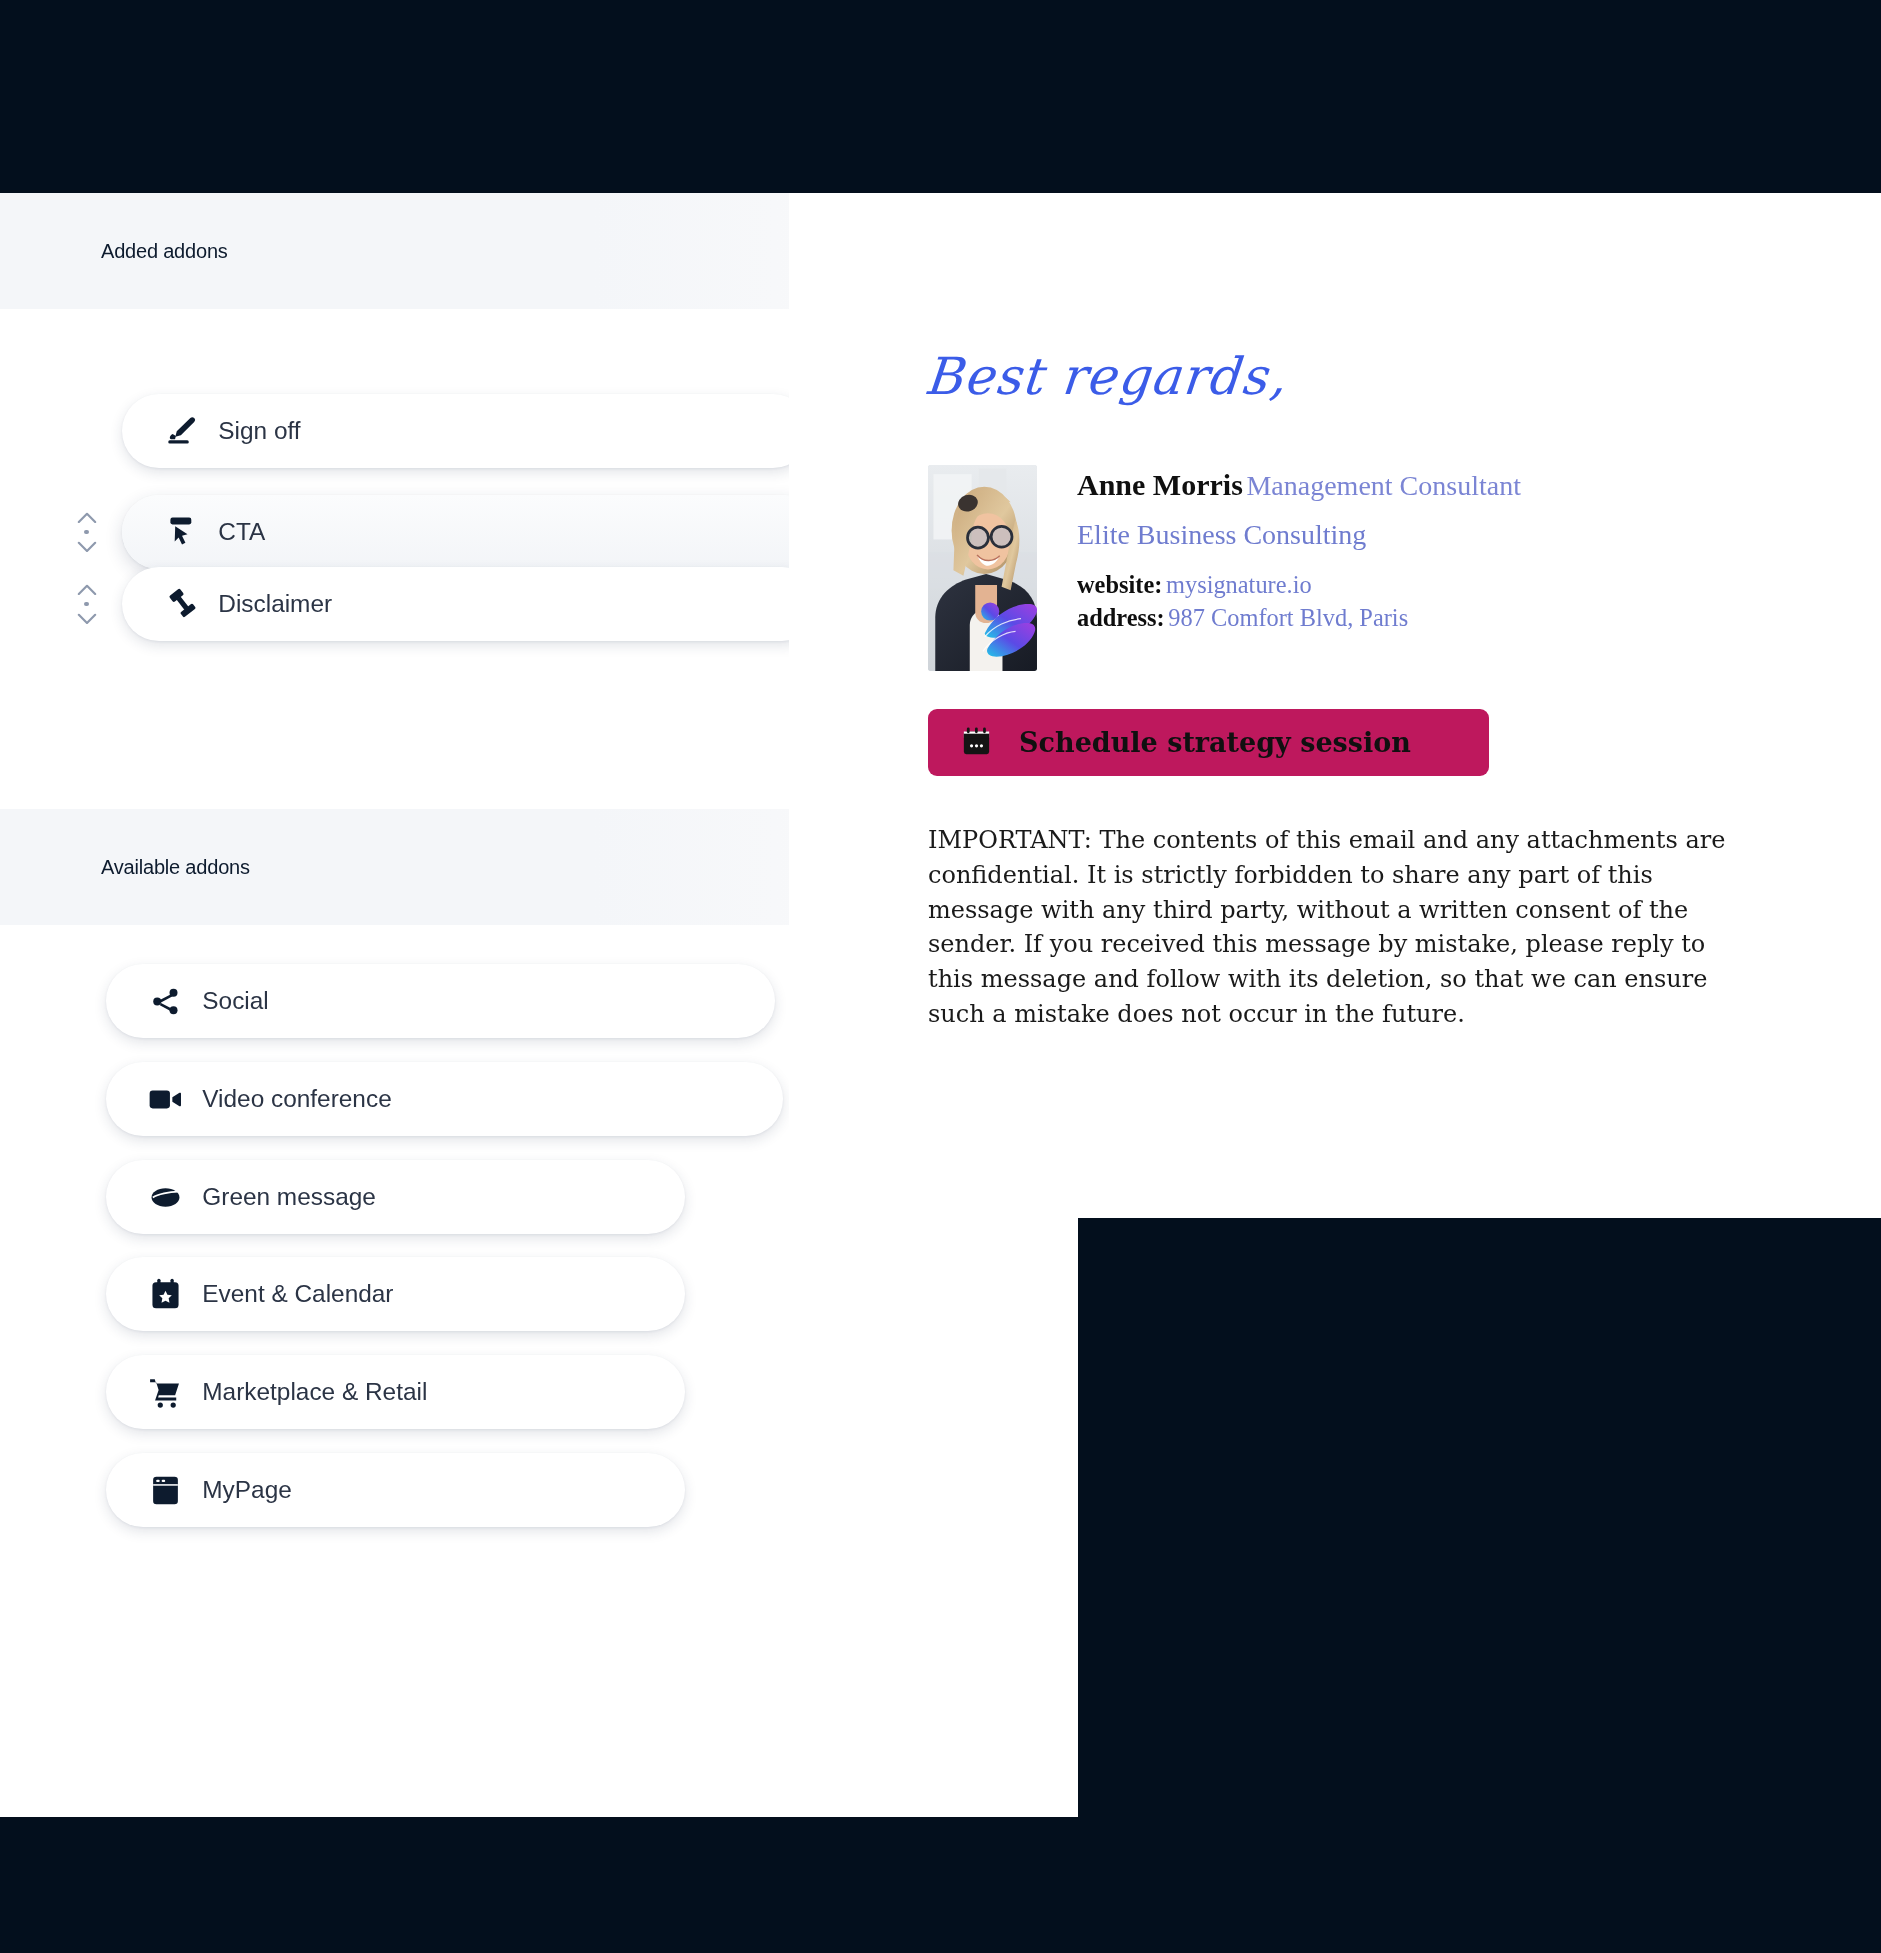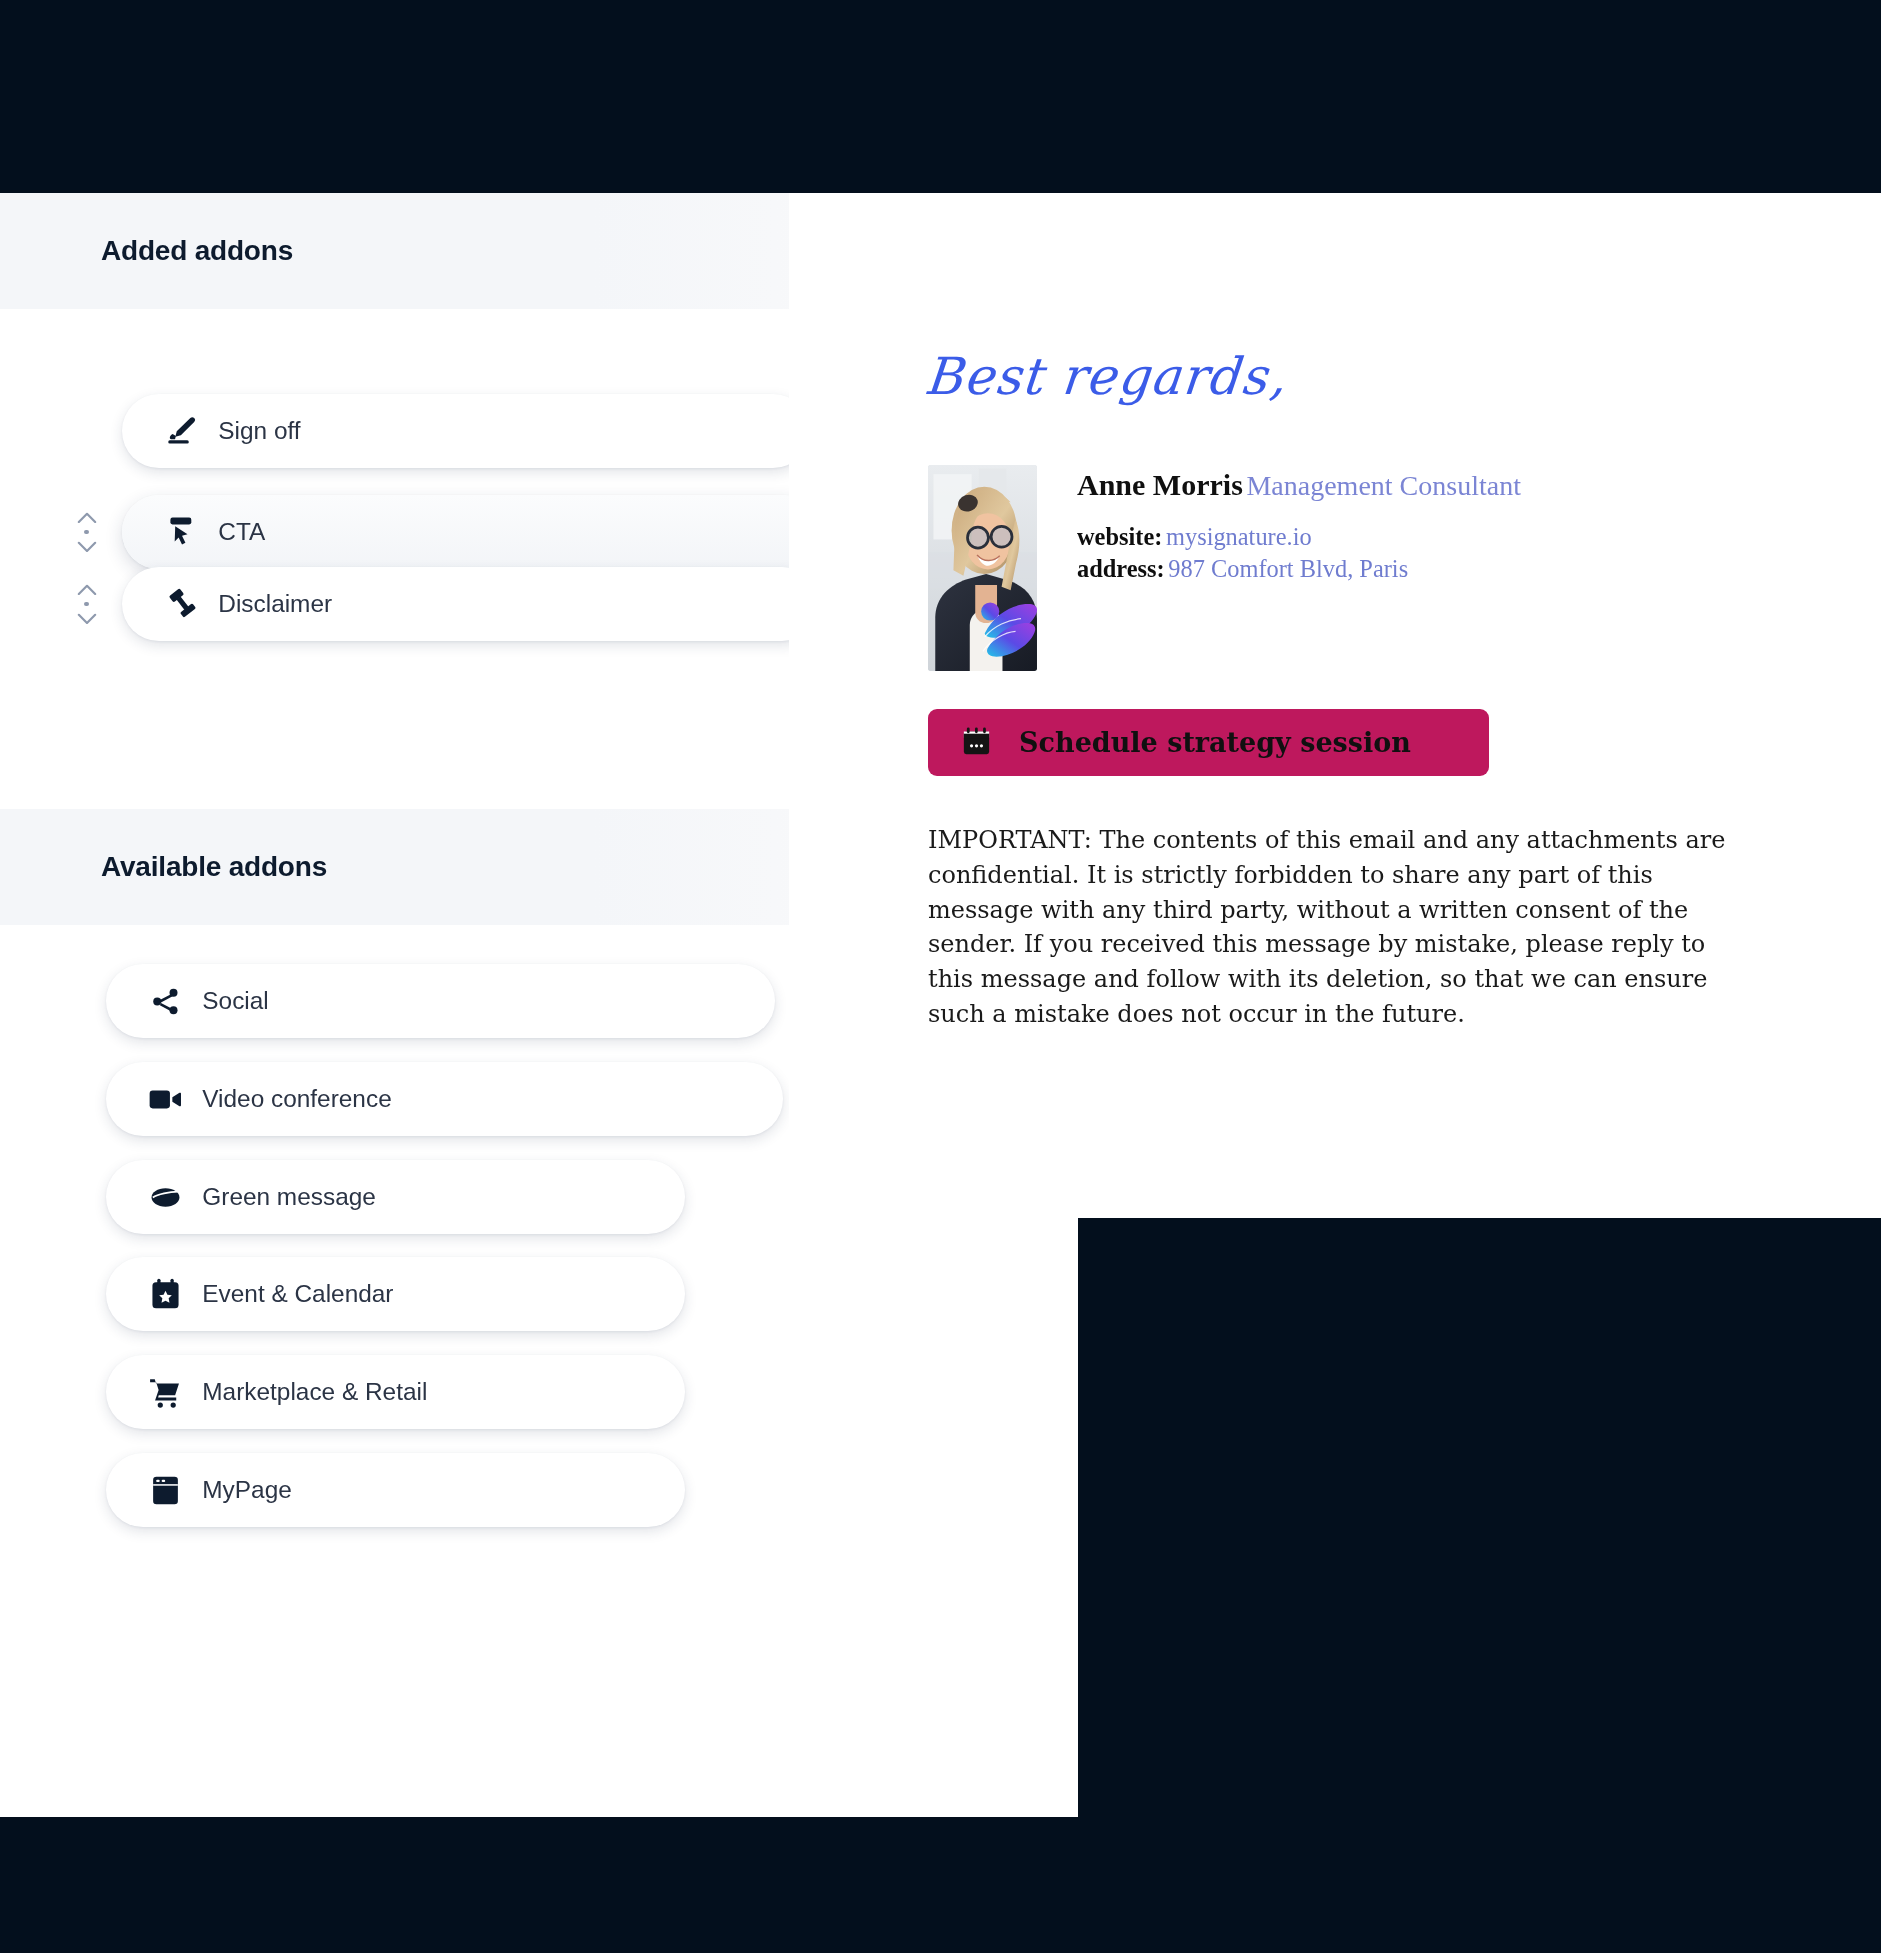--- a/index.html
+++ b/index.html
@@ -33,22 +33,22 @@
     position: absolute;
     left: 0;
     width: 1078px;
     height: 116px;
     background: linear-gradient(to right, #f4f6f9 0%, #f4f6f9 55%, #f7f8fa 72%, #ffffff 100%);
     display: flex;
     align-items: center;
   }
   .section-header-title {
     margin-left: 101px;
-    font-size: 28px;
-    font-weight: bold;
+    font-size: 20px;
+    font-weight: normal;
     color: #0d1b2e;
     letter-spacing: -0.2px;
   }
 
   #added-header   { top: 0px; }
   #available-header { top: 616px; }
 
   .addon-region { position: absolute; left: 0; width: 1078px; }
   #added-region     { top: 116px;  height: 500px; }
   #available-region { top: 688px;  height: 892px; }
@@ -433,20 +433,23 @@
             <path d="M12 60c9-13 24-21 36-22" stroke="#ffffff" stroke-width="1.4" fill="none" opacity="0.8"></path>
             <path d="M14 44c10-12 26-19 40-20" stroke="#ffffff" stroke-width="1.4" fill="none" opacity="0.8"></path>
           </svg>
         </div>
 
         <div id="sig-text">
           <div class="sig-line">
             <span class="sig-name">Anne Morris</span>
             <span class="sig-title">Management Consultant</span>
           </div>
+          <div class="sig-line" style="margin-top:11px;">
+            <span class="sig-company">Elite Business Consulting</span>
+          </div>
           <div class="sig-spacer"></div>
           <div class="sig-line">
             <span class="sig-key">website:</span>
             <span class="sig-val">mysignature.io</span>
           </div>
           <div class="sig-line">
             <span class="sig-key">address:</span>
             <span class="sig-val">987 Comfort Blvd, Paris</span>
           </div>
         </div>

